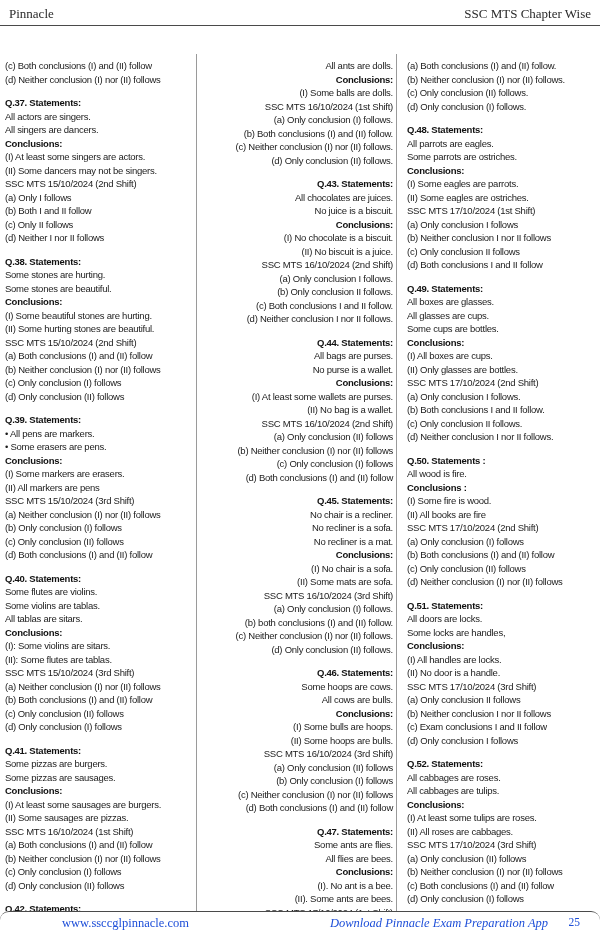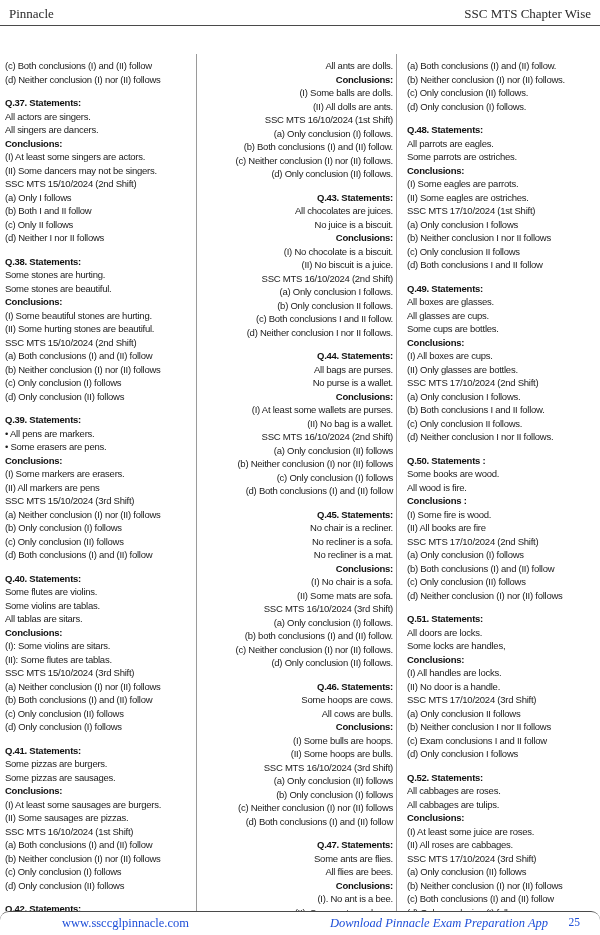--- a/index.html
+++ b/index.html
@@ -121,21 +121,20 @@
         <div class="line">(b) Neither conclusion (I) nor (II) follows</div>
         <div class="line">(c) Only conclusion (I) follows</div>
         <div class="line">(d) Only conclusion (II) follows</div>
         <div class="line bold gap">Q.42. Statements:</div>
         <div class="line">All ants are balls.</div>
       </div>
     <div class="col col-2">
         <div class="line">All ants are dolls.</div>
         <div class="line bold">Conclusions:</div>
         <div class="line">(I) Some balls are dolls.</div>
-        <div class="line">(II) All dolls are ants.</div>
         <div class="line">SSC MTS 16/10/2024 (1st Shift)</div>
         <div class="line">(a) Only conclusion (I) follows.</div>
         <div class="line">(b) Both conclusions (I) and (II) follow.</div>
         <div class="line">(c) Neither conclusion (I) nor (II) follows.</div>
         <div class="line">(d) Only conclusion (II) follows.</div>
         <div class="line bold gap">Q.43. Statements:</div>
         <div class="line">All chocolates are juices.</div>
         <div class="line">No juice is a biscuit.</div>
         <div class="line bold">Conclusions:</div>
         <div class="line">(I) No chocolate is a biscuit.</div>
@@ -209,21 +208,20 @@
         <div class="line">Some cups are bottles.</div>
         <div class="line bold">Conclusions:</div>
         <div class="line">(I) All boxes are cups.</div>
         <div class="line">(II) Only glasses are bottles.</div>
         <div class="line">SSC MTS 17/10/2024 (2nd Shift)</div>
         <div class="line">(a) Only conclusion I follows.</div>
         <div class="line">(b) Both conclusions I and II follow.</div>
         <div class="line">(c) Only conclusion II follows.</div>
         <div class="line">(d) Neither conclusion I nor II follows.</div>
         <div class="line bold gap">Q.50. Statements :</div>
-        <div class="line">Some books are wood.</div>
         <div class="line">All wood is fire.</div>
         <div class="line bold">Conclusions :</div>
         <div class="line">(I) Some fire is wood.</div>
         <div class="line">(II) All books are fire</div>
         <div class="line">SSC MTS 17/10/2024 (2nd Shift)</div>
         <div class="line">(a) Only conclusion (I) follows</div>
         <div class="line">(b) Both conclusions (I) and (II) follow</div>
         <div class="line">(c) Only conclusion (II) follows</div>
         <div class="line">(d) Neither conclusion (I) nor (II) follows</div>
         <div class="line bold gap">Q.51. Statements:</div>
@@ -234,21 +232,21 @@
         <div class="line">(II) No door is a handle.</div>
         <div class="line">SSC MTS 17/10/2024 (3rd Shift)</div>
         <div class="line">(a) Only conclusion II follows</div>
         <div class="line">(b) Neither conclusion I nor II follows</div>
         <div class="line">(c) Exam conclusions I and II follow</div>
         <div class="line">(d) Only conclusion I follows</div>
         <div class="line bold gap">Q.52. Statements:</div>
         <div class="line">All cabbages are roses.</div>
         <div class="line">All cabbages are tulips.</div>
         <div class="line bold">Conclusions:</div>
-        <div class="line">(I) At least some juice are roses.</div>
+        <div class="line">(I) At least some tulips are roses.</div>
         <div class="line">(II) All roses are cabbages.</div>
         <div class="line">SSC MTS 17/10/2024 (3rd Shift)</div>
         <div class="line">(a) Only conclusion (II) follows</div>
         <div class="line">(b) Neither conclusion (I) nor (II) follows</div>
         <div class="line">(c) Both conclusions (I) and (II) follow</div>
         <div class="line">(d) Only conclusion (I) follows</div>
       </div>
   </div>
 
   <div class="footer">

